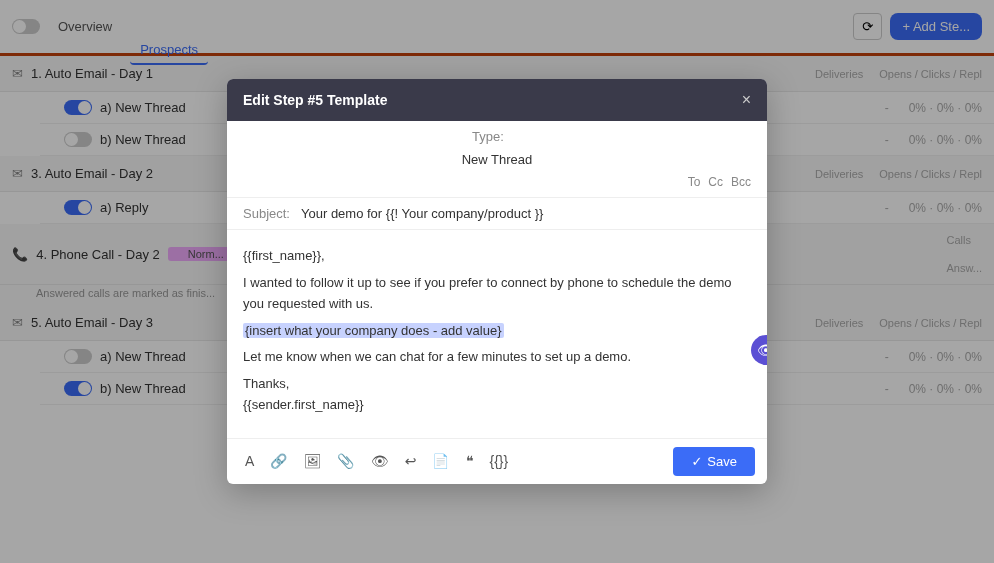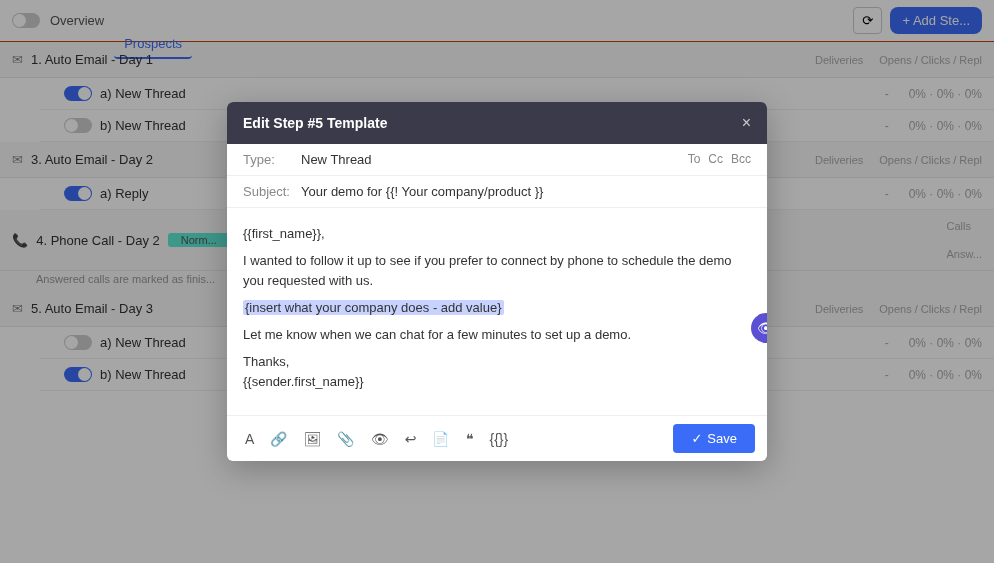--- a/index.html
+++ b/index.html
@@ -19,23 +19,24 @@
       top: 0; left: 0;
       width: 994px;
       height: 563px;
       background: #fff;
     }
 
     
     .top-nav {
       display: flex;
       align-items: center;
-      height: 42px;
-      border-bottom: 1px solid #c2410c;
+      height: 56px;
+      border-bottom: 3px solid #c2410c;
       padding: 0 12px;
+      gap: 8px;
     }
     .nav-tab {
       padding: 6px 10px;
       border-radius: 4px;
       cursor: pointer;
       font-size: 13px;
       color: #555;
     }
     .nav-tab.active {
       color: #3b6cf7;
@@ -74,23 +75,23 @@
       align-items: center;
       padding: 10px 12px;
       background: #f7f7f7;
       border-bottom: 1px solid #e8e8e8;
       font-size: 13px;
       color: #333;
       gap: 8px;
     }
     .step-header .step-badge {
       font-size: 11px;
-      background: #5eead4;
+      background: #f0abfc;
       border-radius: 3px;
-      padding: 1px 13px;
+      padding: 1px 20px;
       color: #555;
     }
     .step-row {
       display: flex;
       align-items: flex-end;
       padding: 8px 12px 8px 24px;
       border-bottom: 1px solid #f0f0f0;
       gap: 8px;
       margin-left: 40px;
     }
@@ -156,20 +157,21 @@
     .modal-body {
       padding: 0;
       flex: 1;
     }
     .modal-type-row {
       display: flex;
       align-items: center;
       padding: 8px 16px;
       border-bottom: 1px solid #eee;
       gap: 8px;
+      flex-direction: column;
     }
     .modal-type-label { color: #888; font-size: 13px; min-width: 50px; }
     .modal-type-value { font-size: 13px; color: #333; flex: 1; }
     .to-cc-bcc { display: flex; gap: 8px; color: #888; font-size: 12px; margin-left: auto; }
     .to-cc-bcc span { cursor: pointer; }
 
     .modal-subject-row {
       display: flex;
       align-items: center;
       padding: 8px 16px;

